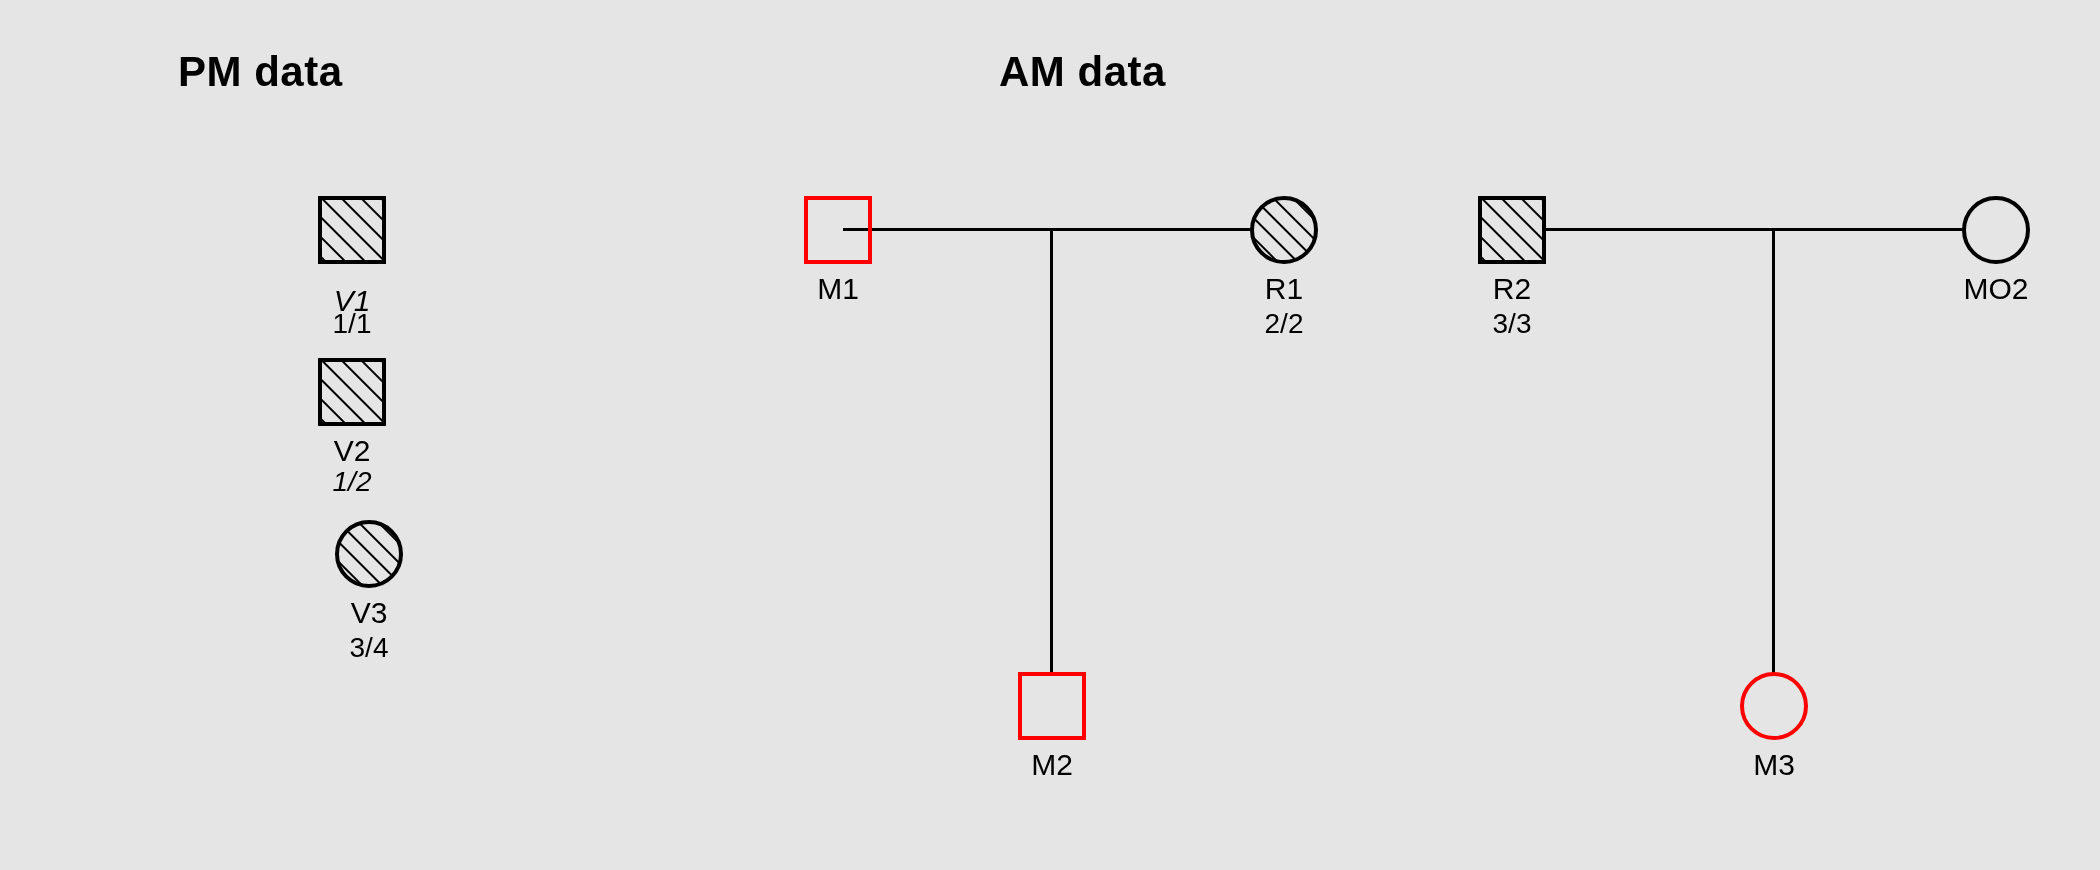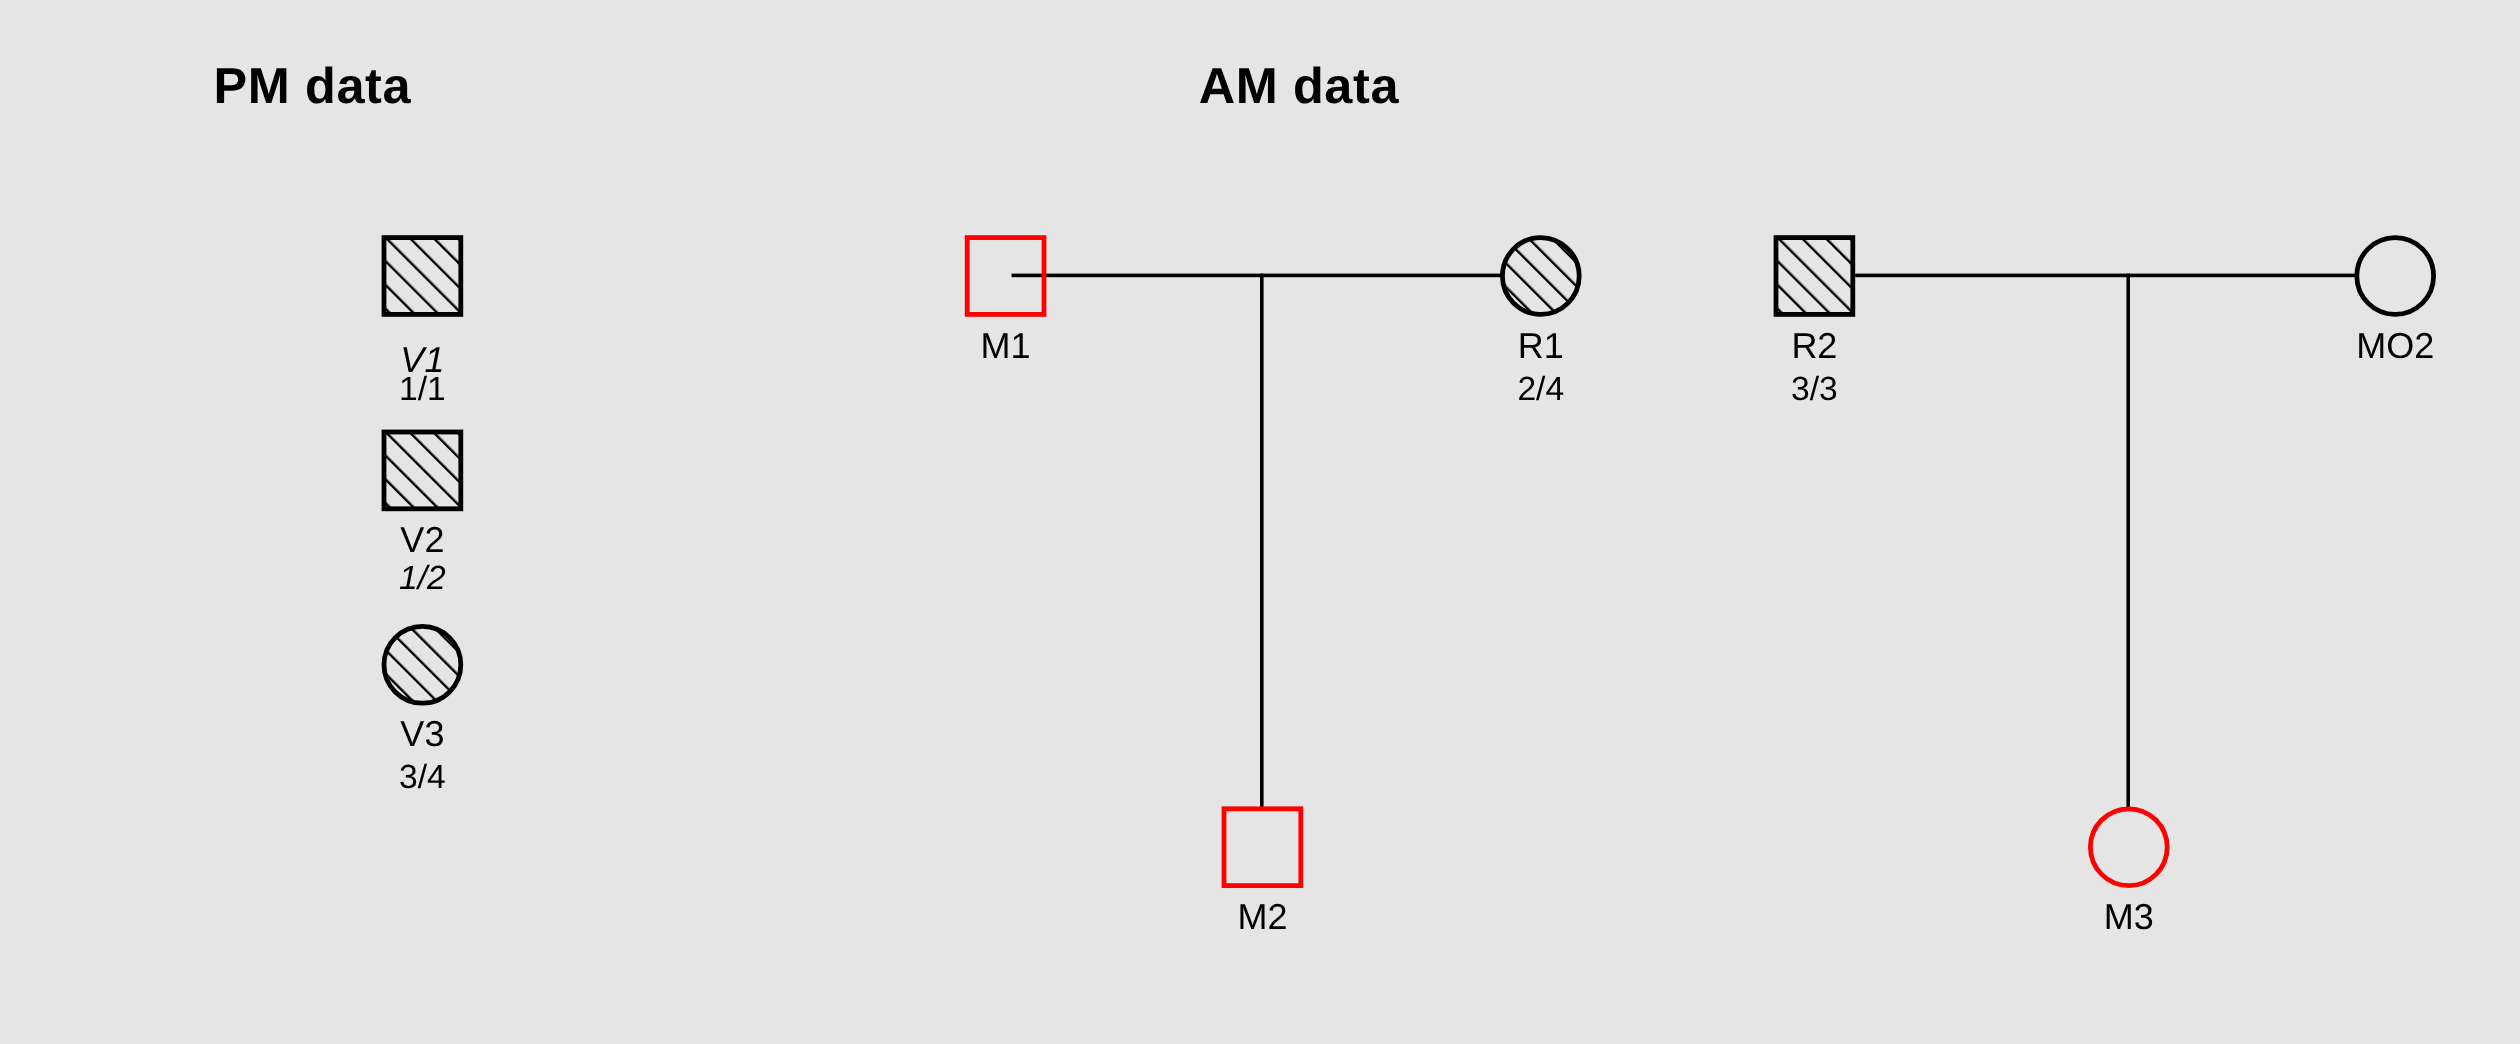--- a/index.html
+++ b/index.html
@@ -86,21 +86,21 @@
           <defs>
             <pattern id="hatch-pm_nodes-1" patternUnits="userSpaceOnUse" width="14" height="14" patternTransform="rotate(-45)">
               <line x1="0" y1="0" x2="0" y2="14" stroke="#000000" stroke-width="4"></line>
             </pattern>
           </defs>
           <rect x="10" y="10" width="64" height="64" fill="url(#hatch-pm_nodes-1)" stroke="#000000" stroke-width="4"></rect>
         </svg>
         <div class="node-label" style="left: -86px; top: 76px;">V2</div>
         <div class="node-geno" style="left: -86px; top: 108px; font-style: italic;">1/2</div>
       </div>
-      <div class="node" style="left: 318px; top: 520px; width: 68px; height: 68px;">
+      <div class="node" style="left: 335px; top: 520px; width: 68px; height: 68px;">
         <svg width="84" height="84" viewBox="0 0 84 84" style="position: absolute; left: -8px; top: -8px;">
           <defs>
             <pattern id="hatch-pm_nodes-2" patternUnits="userSpaceOnUse" width="14" height="14" patternTransform="rotate(-45)">
               <line x1="0" y1="0" x2="0" y2="14" stroke="#000000" stroke-width="4"></line>
             </pattern>
           </defs>
           <circle cx="42" cy="42" r="32" fill="url(#hatch-pm_nodes-2)" stroke="#000000" stroke-width="4"></circle>
         </svg>
         <div class="node-label" style="left: -86px; top: 76px;">V3</div>
         <div class="node-geno" style="left: -86px; top: 112px;">3/4</div>
@@ -119,21 +119,21 @@
       <div class="node" style="left: 1250px; top: 196px; width: 68px; height: 68px;">
         <svg width="84" height="84" viewBox="0 0 84 84" style="position: absolute; left: -8px; top: -8px;">
           <defs>
             <pattern id="hatch-am_nodes-1" patternUnits="userSpaceOnUse" width="14" height="14" patternTransform="rotate(-45)">
               <line x1="0" y1="0" x2="0" y2="14" stroke="#000000" stroke-width="4"></line>
             </pattern>
           </defs>
           <circle cx="42" cy="42" r="32" fill="url(#hatch-am_nodes-1)" stroke="#000000" stroke-width="4"></circle>
         </svg>
         <div class="node-label" style="left: -86px; top: 76px;">R1</div>
-        <div class="node-geno" style="left: -86px; top: 112px;">2/4</div>
+        <div class="node-geno" style="left: -86px; top: 112px;">2/2</div>
       </div>
       <div class="node" style="left: 1018px; top: 672px; width: 68px; height: 68px;">
         <svg width="84" height="84" viewBox="0 0 84 84" style="position: absolute; left: -8px; top: -8px;">
           <defs>
             <pattern id="hatch-am_nodes-2" patternUnits="userSpaceOnUse" width="14" height="14" patternTransform="rotate(-45)">
               <line x1="0" y1="0" x2="0" y2="14" stroke="#ff0000" stroke-width="4"></line>
             </pattern>
           </defs>
           <rect x="10" y="10" width="64" height="64" fill="none" stroke="#ff0000" stroke-width="4"></rect>
         </svg>

